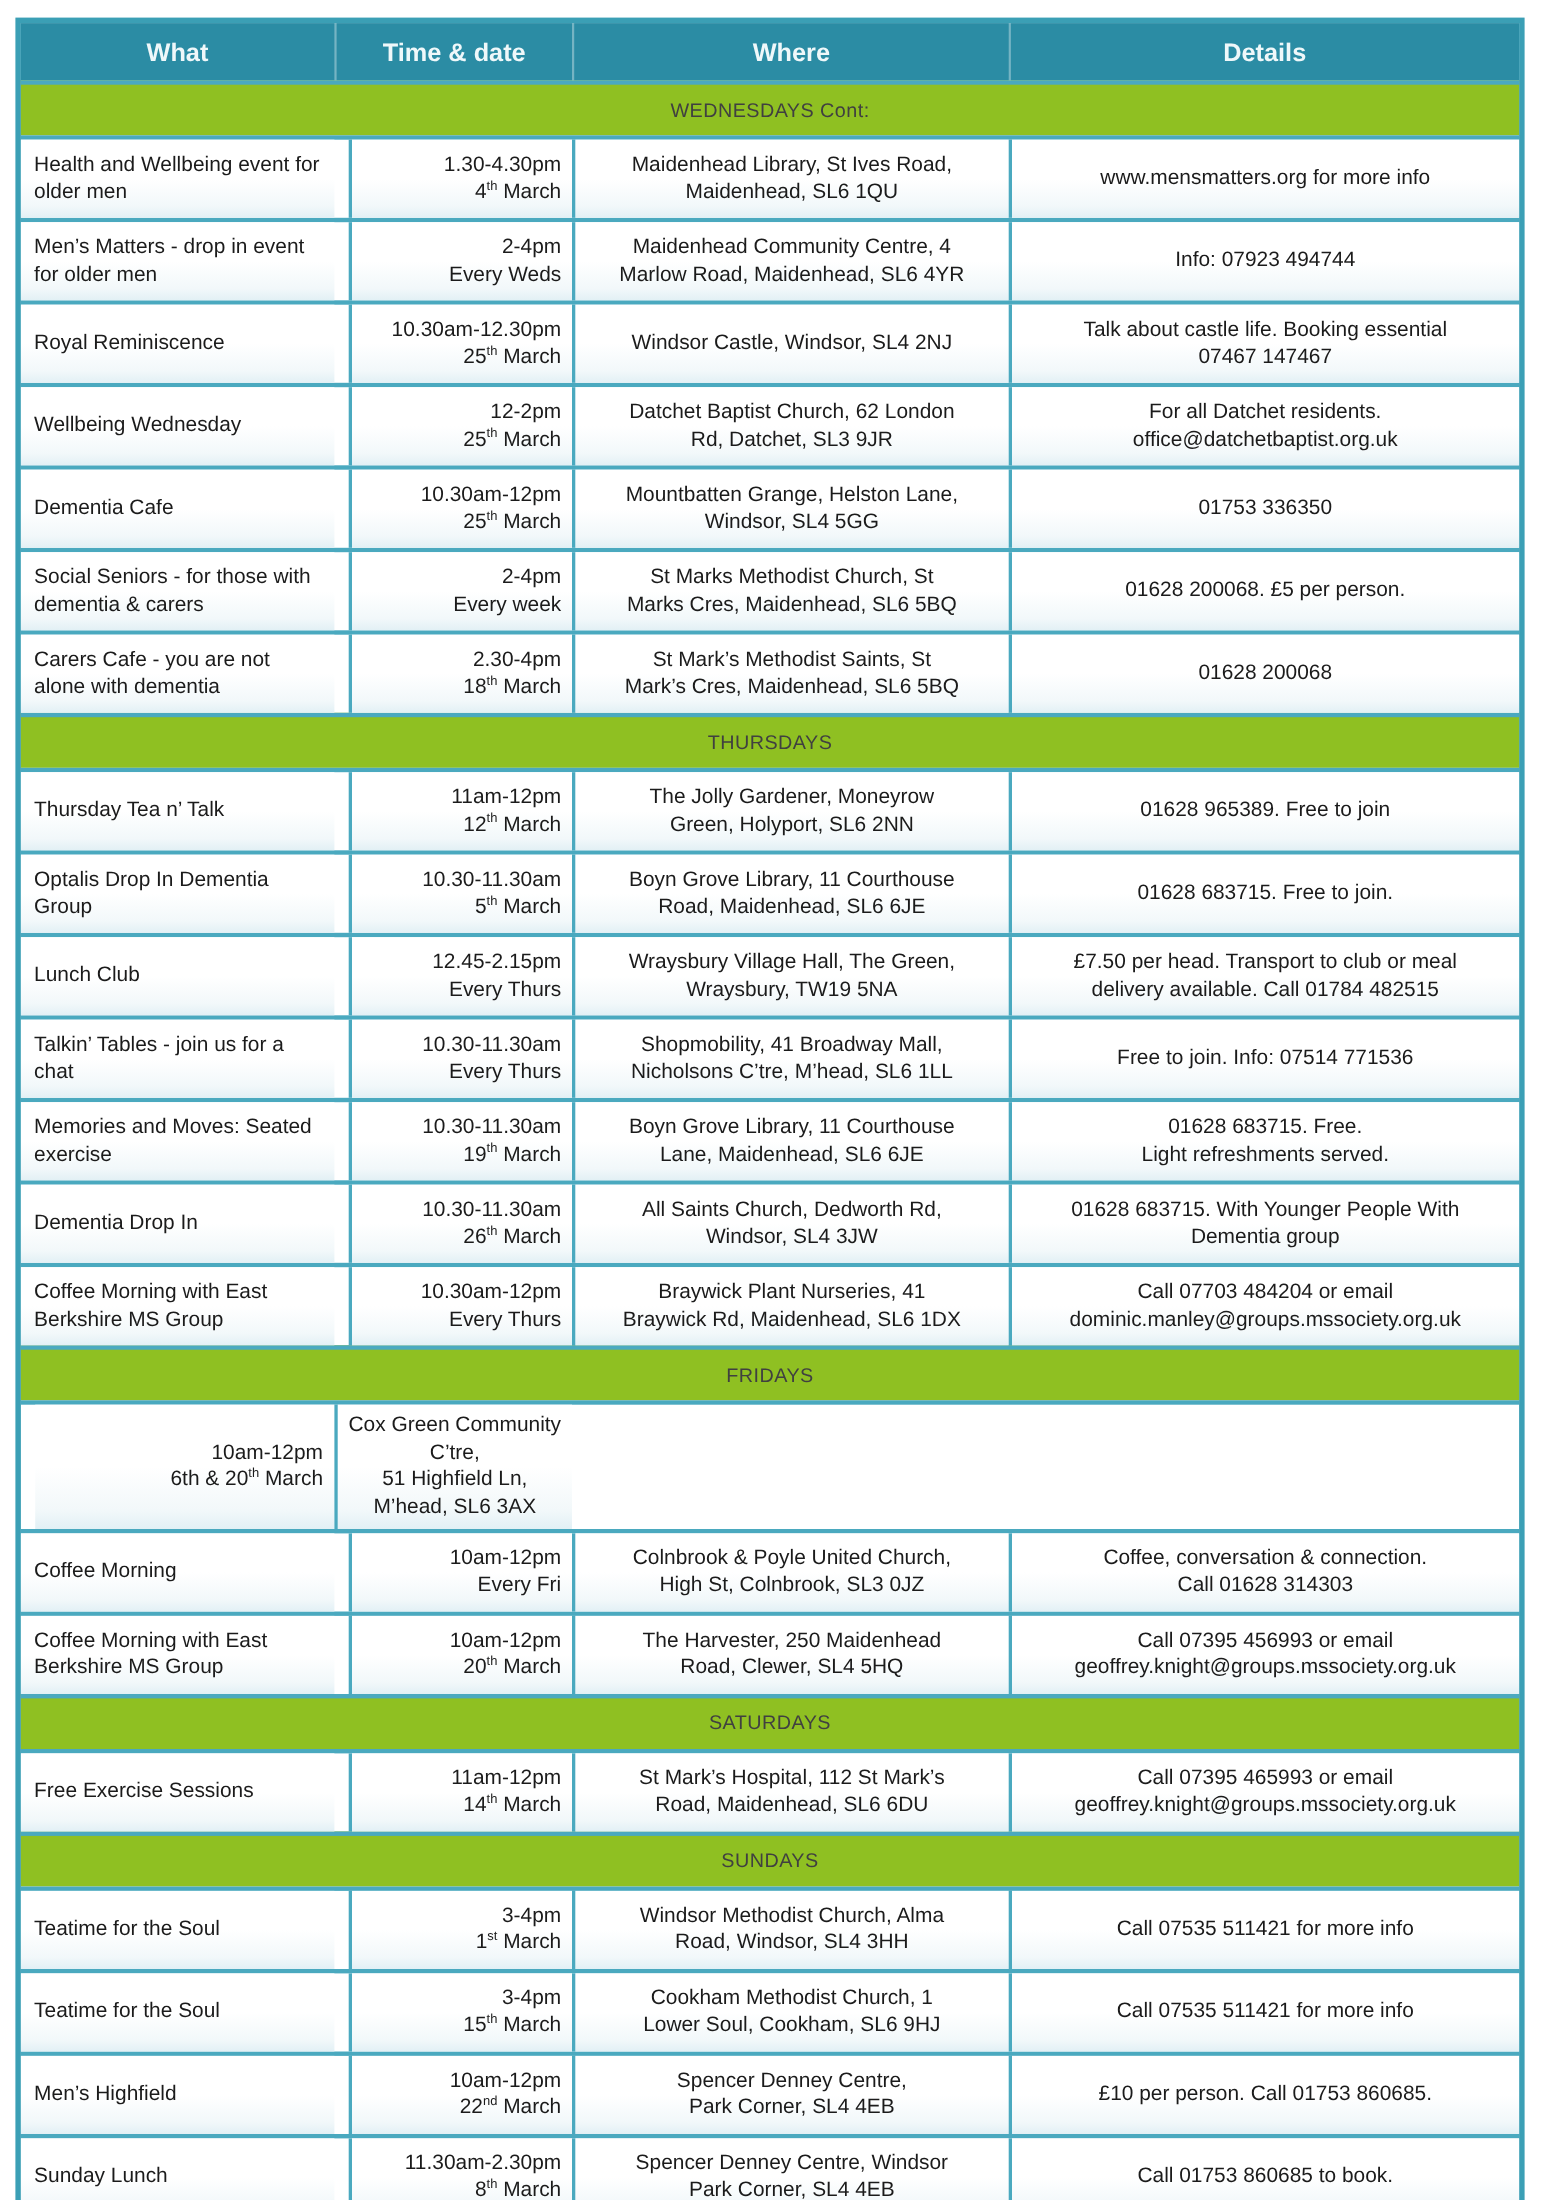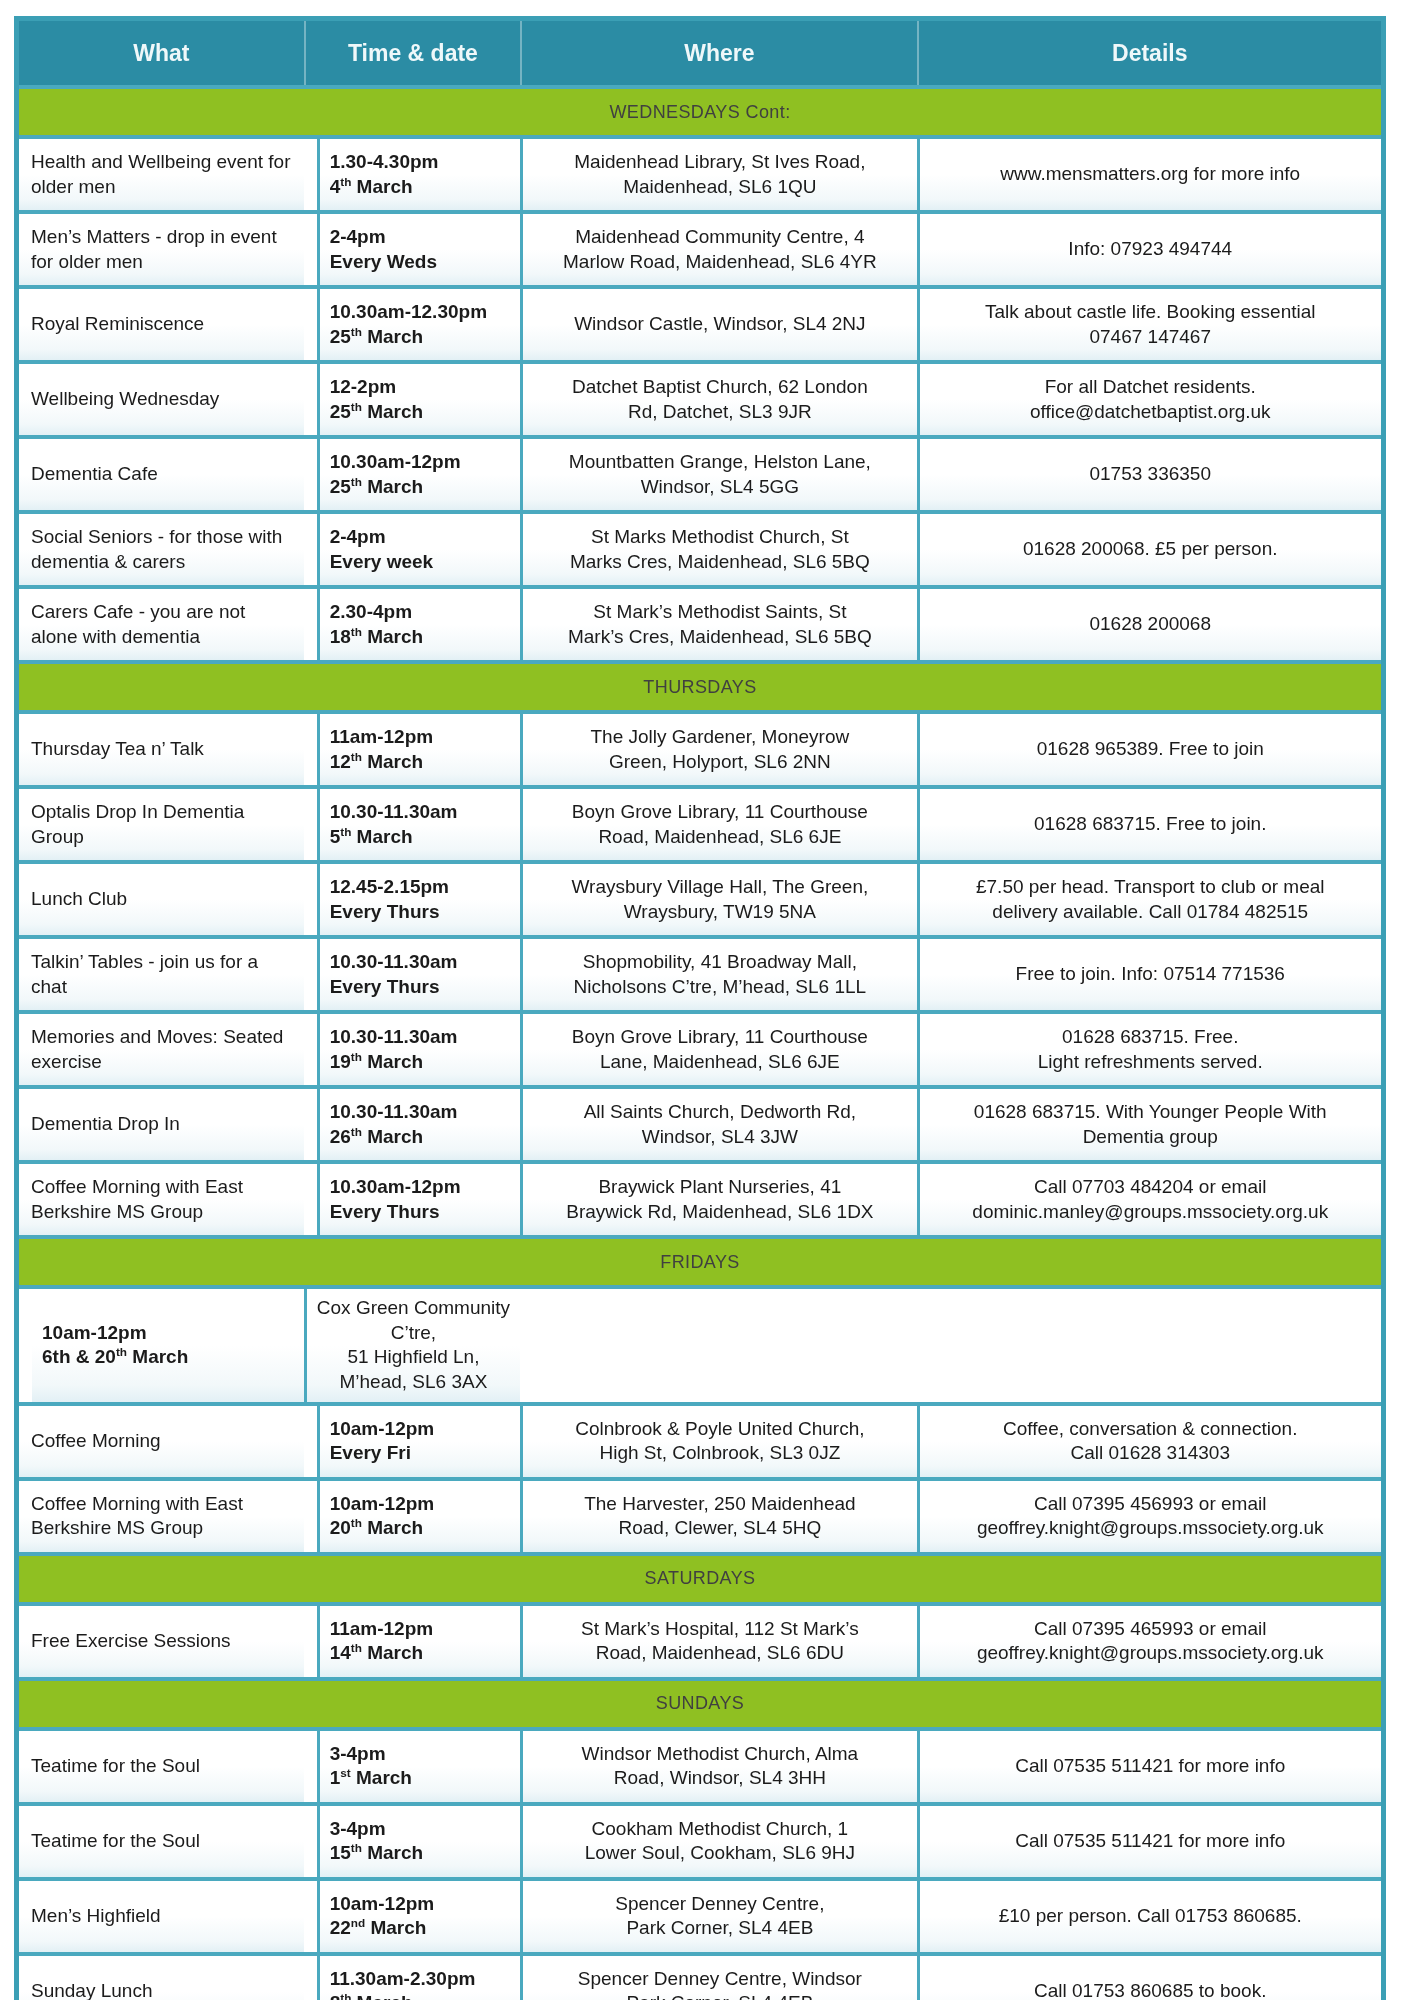--- a/index.html
+++ b/index.html
@@ -26,21 +26,21 @@
     top: 16px;
     width: 1372px;
     border: 5px solid var(--outer-border);
     box-sizing: border-box;
     background: #ffffff;
   }
   .header-row {
     display: grid;
     grid-template-columns: var(--cols);
     background: var(--header-bg);
-    height: 64px;
+    height: 52px;
   }
   .header-cell {
     display: flex;
     align-items: center;
     justify-content: center;
     color: #EFF8FA;
     font-weight: bold;
     font-size: 23px;
   }
   .header-cell + .header-cell {
@@ -76,21 +76,21 @@
     font-size: 19px;
     line-height: 1.3;
     color: #1B1B1B;
     box-sizing: border-box;
     background: linear-gradient(180deg, #ffffff 50%, #f2f8fa 85%, #e2f0f5 100%);
   }
   .cell + .cell {
     border-left: 3px solid var(--border);
   }
   .c-what { text-align: left; padding-left: 12px; }
-  .c-time { text-align: left; font-weight: bold; margin-left: 13px; }
+  .c-time { text-align: right; font-weight: normal; margin-left: 13px; }
   .c-where { text-align: center; }
   .c-details { text-align: center; }
   sup {
     font-size: 0.62em;
     line-height: 0;
     vertical-align: super;
   }
 </style>
 </head>
 <body>

